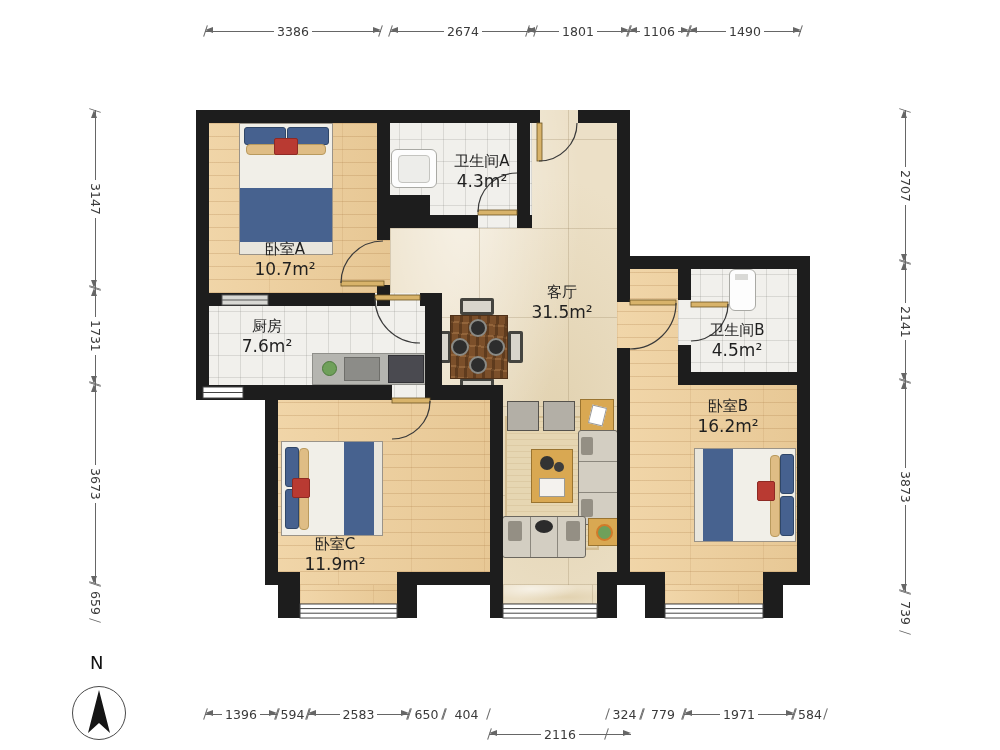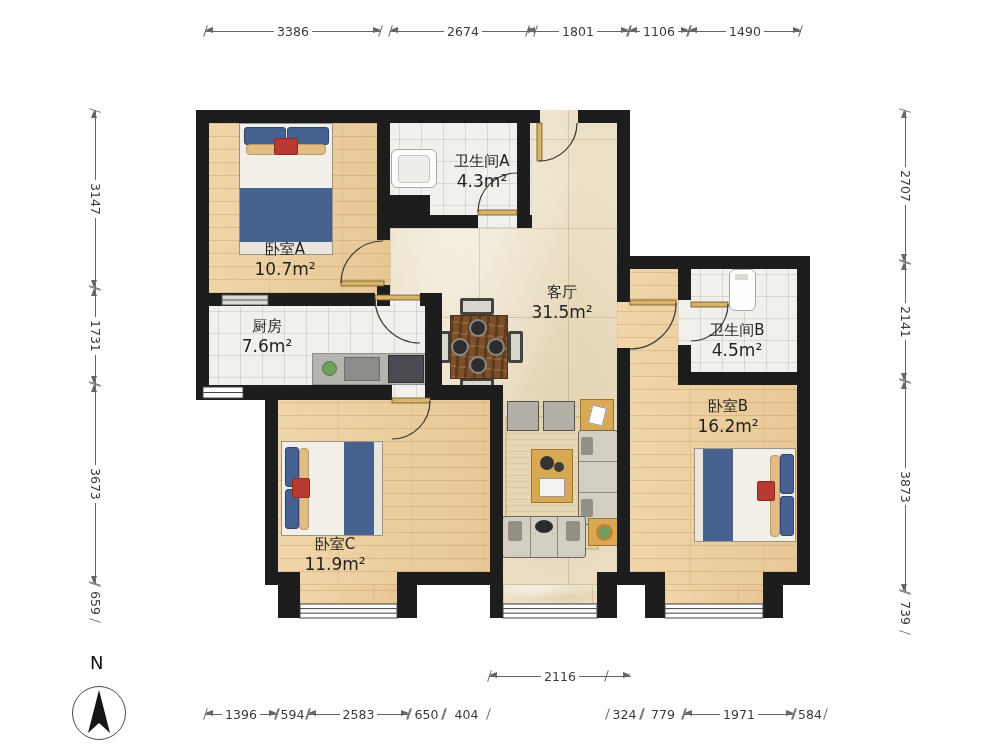--- a/index.html
+++ b/index.html
@@ -336,21 +336,21 @@
       <div class="dim-h" style="left: 409px; width: 35px; top: 714px; justify-content: center;">
         <span class="dlabel">650</span>
         <span class="tick" style="left: 0px;"></span>
         <span class="tick" style="left: 34px;"></span>
       </div>
       <div class="dim-h" style="left: 444px; width: 45px; top: 714px; justify-content: center;">
         <span class="dlabel">404</span>
         <span class="tick" style="left: 0px;"></span>
         <span class="tick" style="left: 44px;"></span>
       </div>
-      <div class="dim-h" style="left: 489px; width: 142px; top: 676px; text-align: center;">
+      <div class="dim-h" style="left: 489px; width: 142px; top: 734px; text-align: center;">
         <span class="dl al"></span>
         <span class="dlabel">2116</span>
         <span class="dl ar"></span>
         <span class="tick" style="left: 0px;"></span>
         <span class="tick" style="left: 117px;"></span>
       </div>
       <div class="dim-h" style="left: 607px; width: 35px; top: 714px; justify-content: center;">
         <span class="dlabel">324</span>
         <span class="tick" style="left: 0px;"></span>
         <span class="tick" style="left: 34px;"></span>

